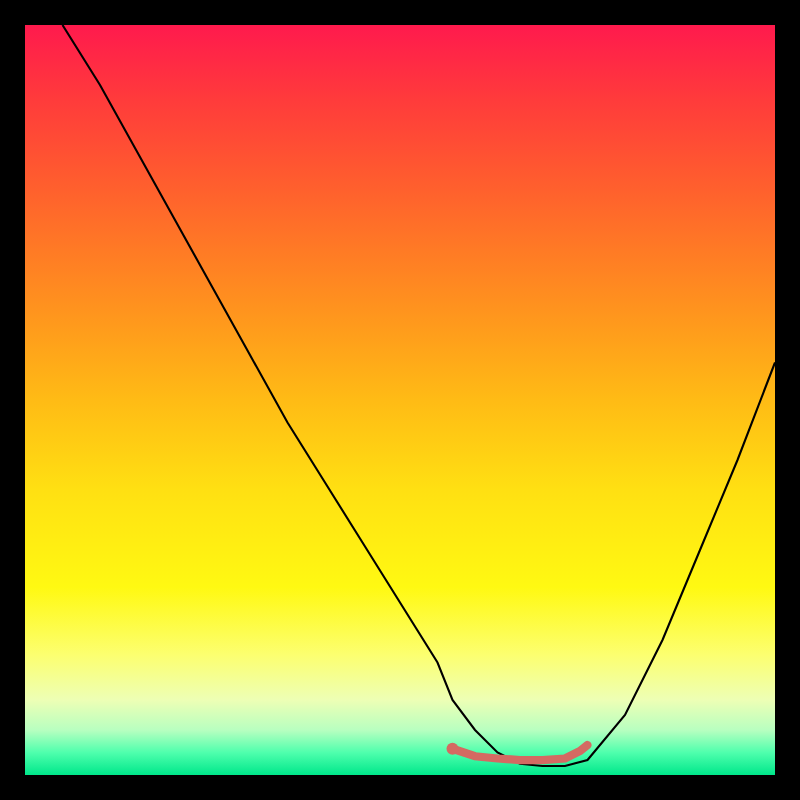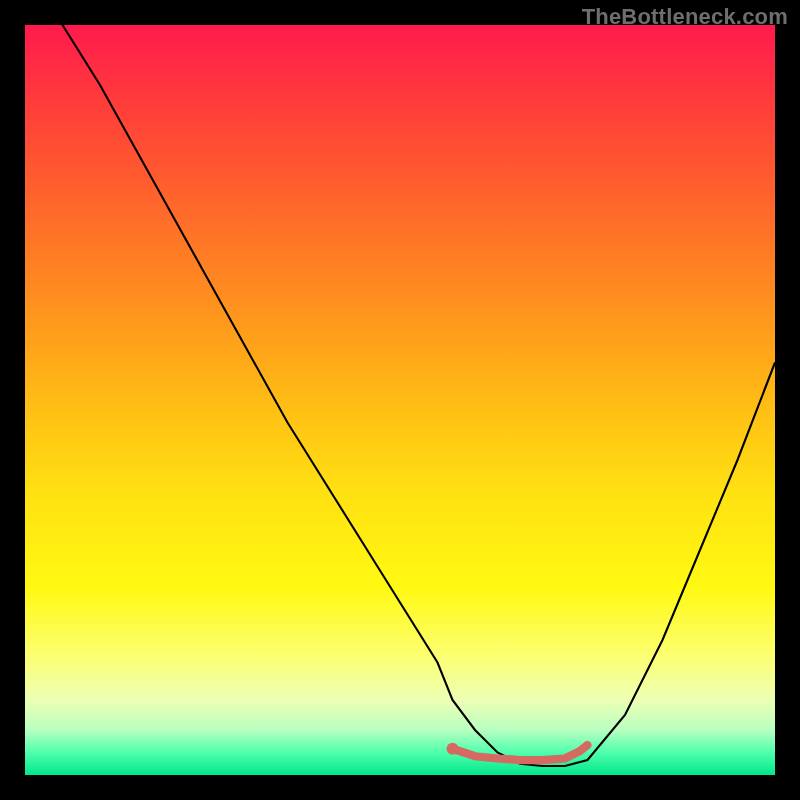--- a/index.html
+++ b/index.html
@@ -41,21 +41,20 @@
     font-weight: bold;
     color: #6e6e6e;
     letter-spacing: 0.2px;
     user-select: none;
   }
 </style>
 </head>
 <body>
 
 <div class="frame">
-  <div class="watermark">TheBottleneck.com</div>
   <div class="plot">
     <svg viewBox="0 0 100 100" preserveAspectRatio="none">
       <path d="M5.00 0.00 L10.00 8.00 L15.00 17.00 L20.00 26.00 L25.00 35.00 L30.00 44.00 L35.00 53.00 L40.00 61.00 L45.00 69.00 L50.00 77.00 L55.00 85.00 L57.00 90.00 L60.00 94.00 L63.00 97.00 L66.00 98.50 L69.00 98.80 L72.00 98.80 L75.00 98.00 L80.00 92.00 L85.00 82.00 L90.00 70.00 L95.00 58.00 L100.00 45.00" fill="none" stroke="#000000" stroke-width="0.28"></path>
       <path d="M57.00 96.50 L60.00 97.50 L63.00 97.80 L66.00 98.00 L69.00 98.00 L72.00 97.80 L74.00 96.80 L75.00 96.00" fill="none" stroke="#d46a62" stroke-width="1.1" stroke-linecap="round"></path>
       <circle r="0.8" fill="#d46a62" cx="57" cy="96.5"></circle>
       <circle r="0" fill="none" style="display:none"></circle>
     </svg>
   </div>
 </div>
 

